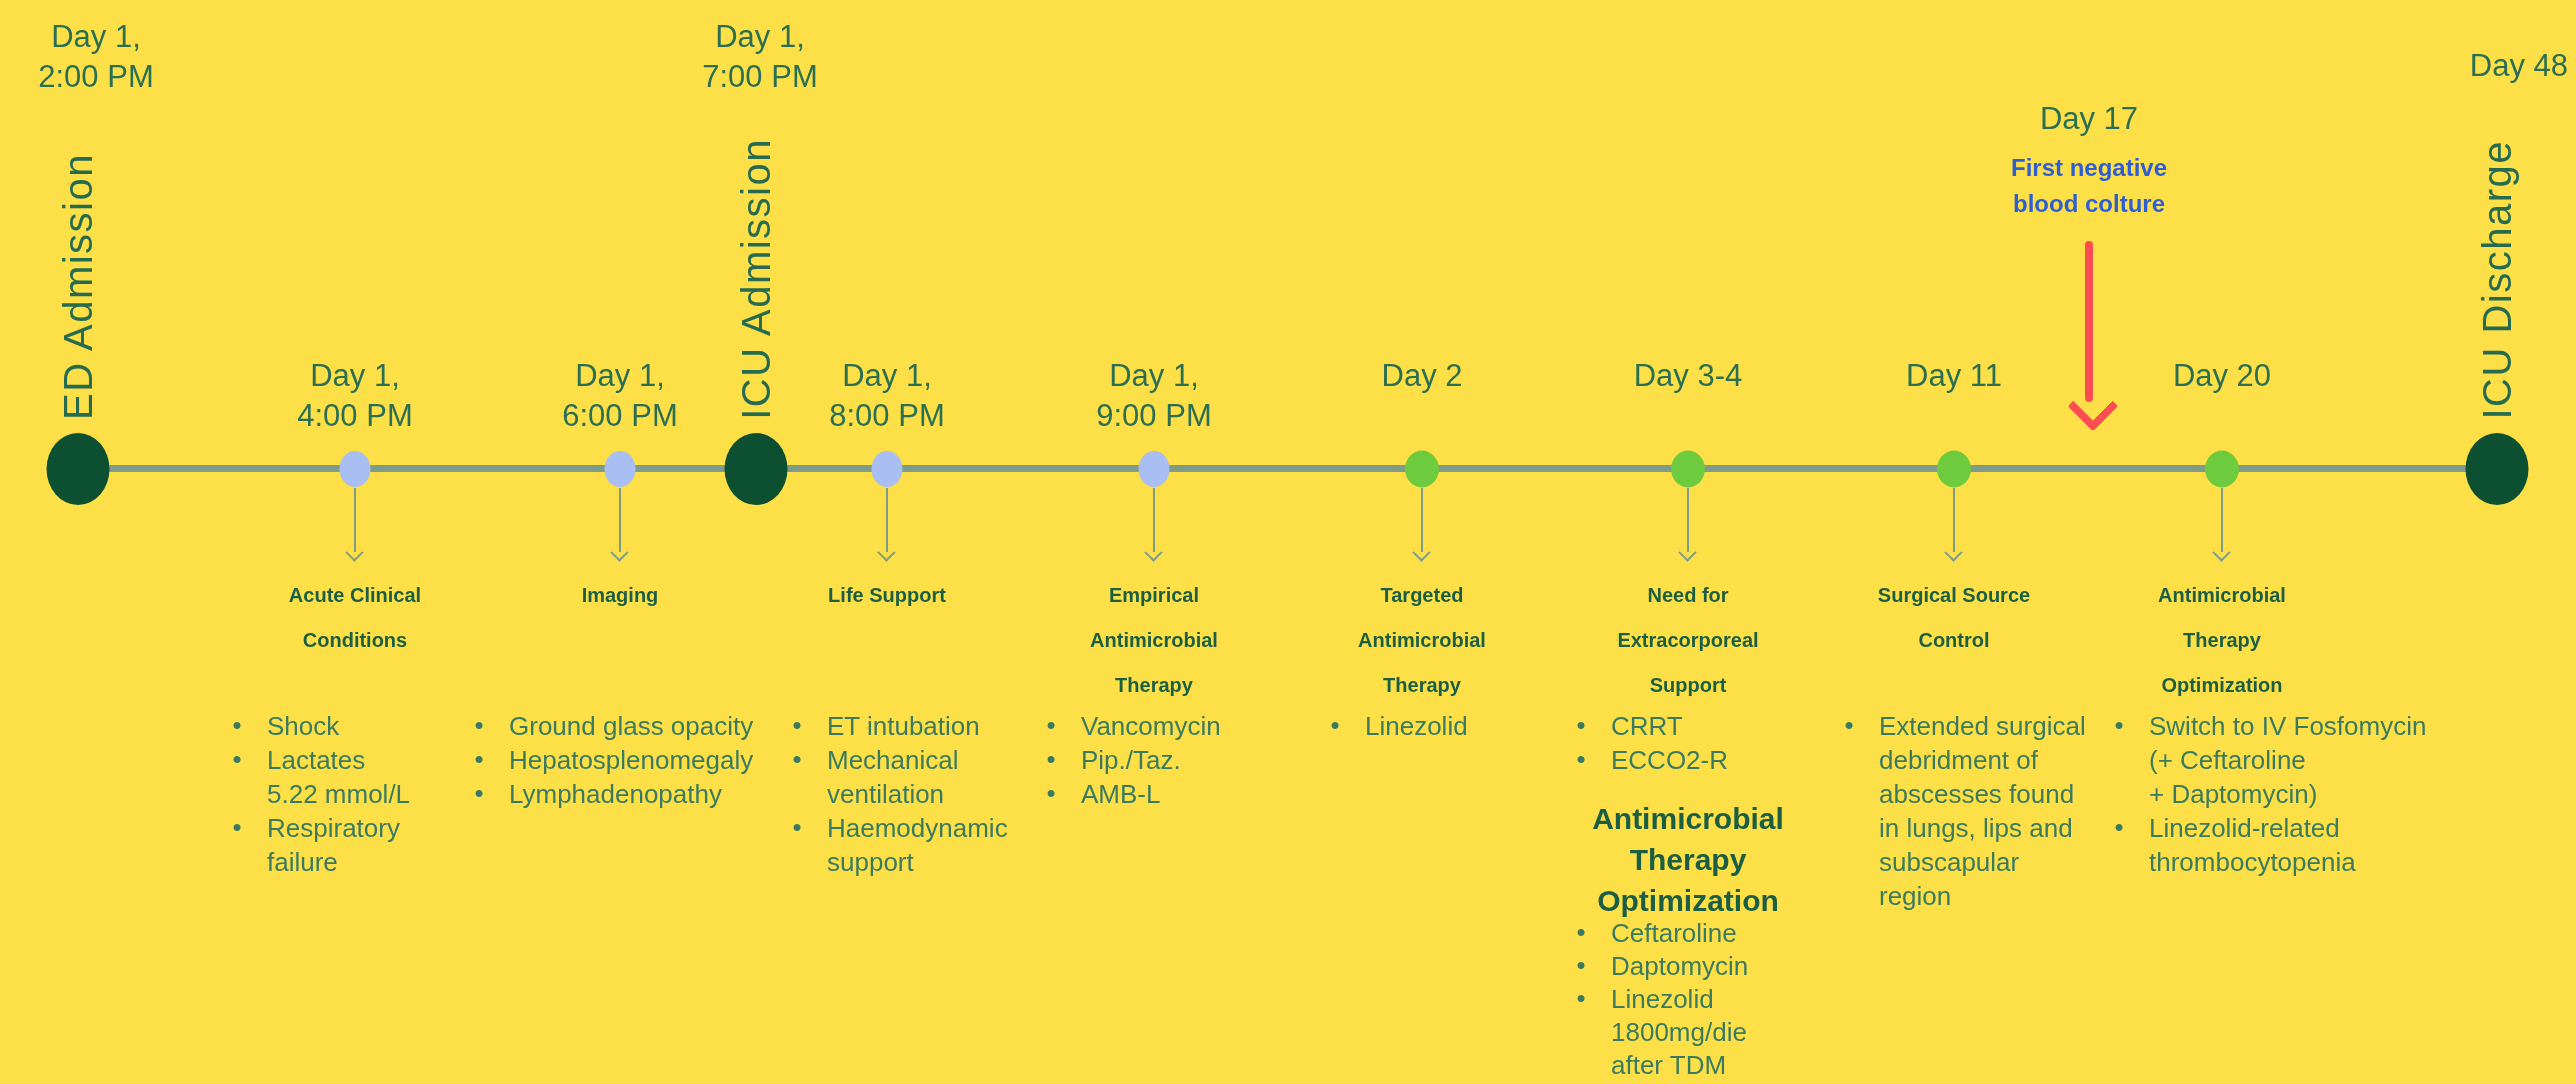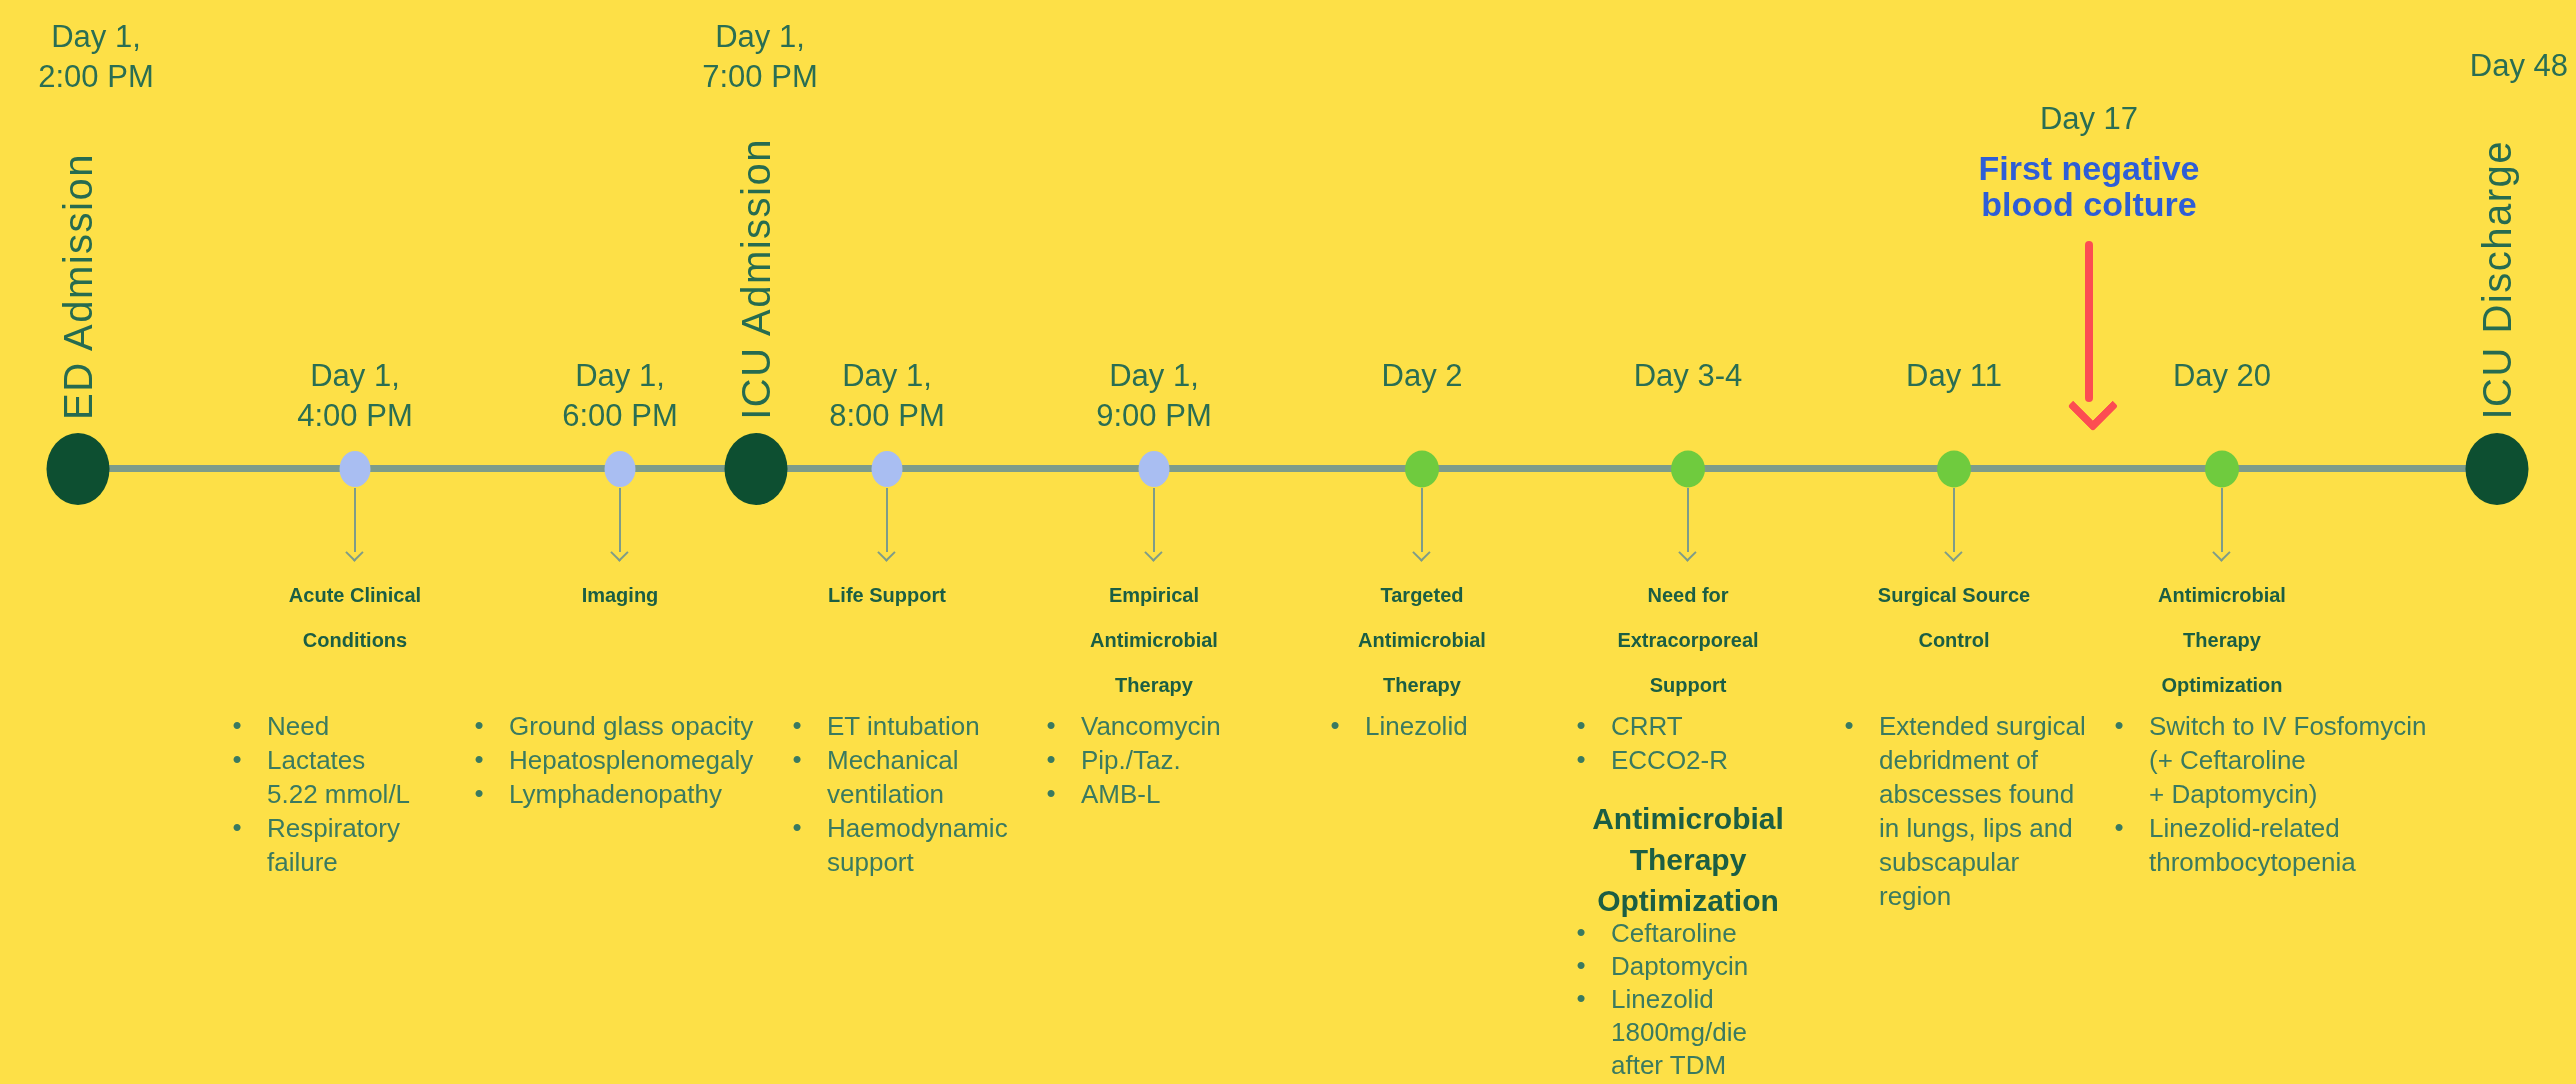--- a/index.html
+++ b/index.html
@@ -60,21 +60,21 @@
   .time-label.icu { left:760px; transform:translateX(-50%); width:180px; }
   .time-label.d48 { left:2568px; transform:translateX(-100%); top:46px; text-align:right; width:180px; white-space:nowrap; }
 
   .ann-day {
     position:absolute; top:99px; left:0; transform:translateX(-50%);
     width:224px; text-align:center; font-size:31px; line-height:40px;
     font-weight:400; color:#2a6e53;
   }
   .ann-note {
     position:absolute; top:150px; left:0; transform:translateX(-50%);
-    width:322px; text-align:center; font-size:34px; line-height:36px;
+    width:322px; text-align:center; font-size:24px; line-height:36px;
     font-weight:700; color:#2e5ed6; white-space:pre-line;
   }
   .red-arrow { position:absolute; left:0; top:241px; }
   .red-arrow .stem { position:absolute; left:-4.1px; top:0; width:8.2px; height:161px; background:#fc4d52; border-radius:4.5px; }
   .red-arrow .head {
     position:absolute; left:-14.2px; top:147px; width:28.4px; height:28.4px;
     border-left:8.2px solid #fc4d52; border-bottom:8.2px solid #fc4d52;
     border-radius:3.7px; transform:rotate(-45deg);
   }
 </style>
@@ -109,21 +109,21 @@
     <div class="day">Day 1,
 4:00 PM</div>
     <div class="dot sm-blue"></div>
     <div class="darrow">
         <span class="stem"></span>
         <span class="head"></span>
       </div>
     <div class="heading">Acute Clinical
 Conditions</div>
     <ul class="bullets" style="left:-127px">
-      <li>Need</li>
+      <li>Shock</li>
       <li>Lactates
 5.22 mmol/L</li>
       <li>Respiratory
 failure</li>
     </ul>
   </div>
 
   <div class="anchor" style="left:620px">
     <div class="day">Day 1,
 6:00 PM</div>

